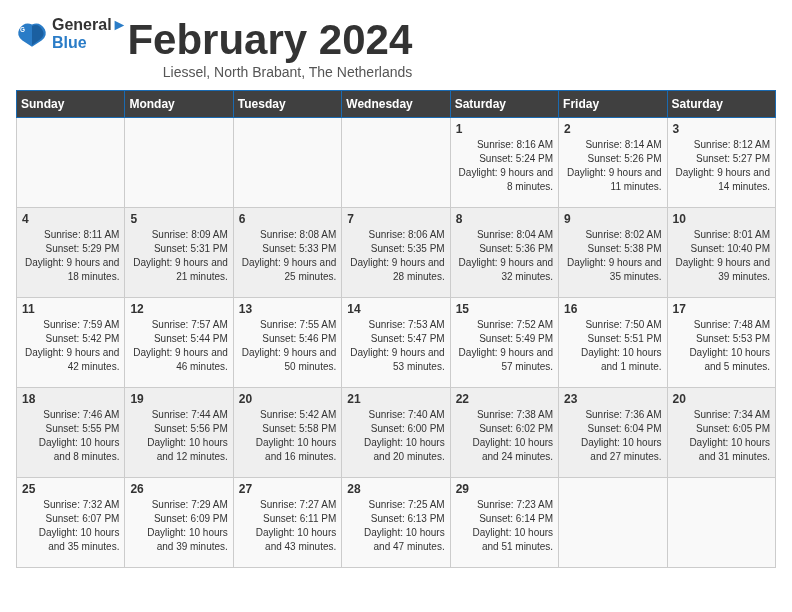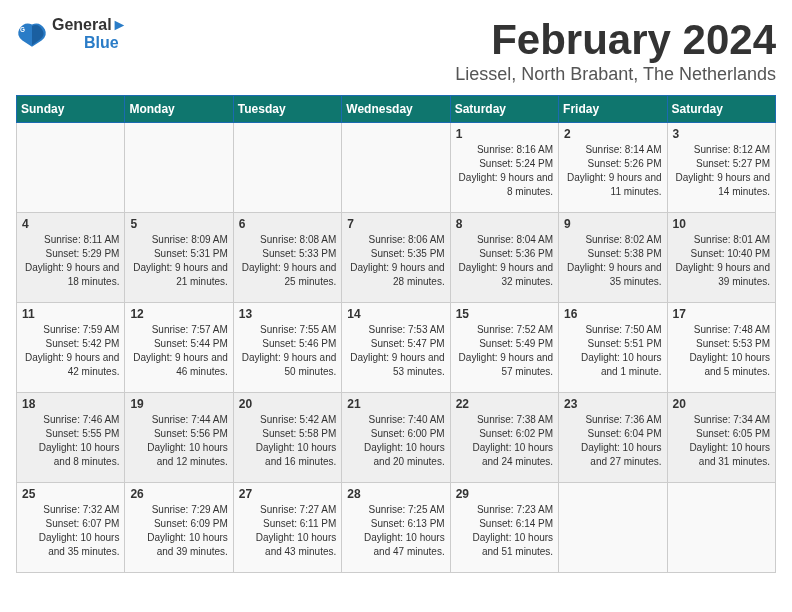--- a/index.html
+++ b/index.html
@@ -5,21 +5,21 @@
     * { margin: 0; padding: 0; box-sizing: border-box; }
     body {
       font-family: Arial, sans-serif;
       background: #fff;
       width: 792px;
       min-height: 612px;
       padding: 16px;
     }
     .header {
       display: flex;
-      justify-content: space-between;
+      justify-content: flex-start;
       align-items: flex-start;
       margin-bottom: 10px;
     }
     .logo {
       display: flex;
       align-items: center;
       gap: 4px;
     }
     .logo-icon {
       width: 32px;
@@ -27,30 +27,30 @@
     }
     .title-block {
       text-align: right;
     }
     .month-title {
       font-size: 42px;
       font-weight: bold;
       color: #333;
     }
     .location {
-      font-size: 18px;
+      font-size: 14px;
       color: #555;
     }
     table {
       width: 100%;
       border-collapse: collapse;
       table-layout: fixed;
     }
     thead tr th {
-      background-color: #0f766e;
+      background-color: #404040;
       color: #fff;
       font-size: 12px;
       font-weight: bold;
       padding: 6px 4px;
       text-align: left;
       border: 1px solid #1a6ab1;
     }
     tbody tr td {
       border: 1px solid #ccc;
       vertical-align: top;
@@ -82,21 +82,21 @@
 
 <div class="header">
   <div class="logo">
     <svg class="logo-icon" viewBox="0 0 40 40">
       <path d="M20 8 Q30 4 36 14 Q40 22 32 28 L20 36 L8 28 Q0 22 4 14 Q10 4 20 8Z" fill="#2a7cc7"></path>
       <path d="M20 10 Q28 6 33 15 Q37 22 30 27 L20 34" fill="#1a5fa0"></path>
       <text x="5" y="18" font-size="8" font-weight="bold" fill="white" font-family="Arial">G</text>
     </svg>
     <div>
       <div style="font-size:16px;font-weight:bold;color:#333;">General<span style="color:#2a7cc7;">►</span></div>
-      <div style="font-size:16px;font-weight:bold;color:#2a7cc7;margin-left:32px;">Blue</div>
+      <div style="font-size:16px;font-weight:bold;color:#2a7cc7;">Blue</div>
     </div>
   </div>
   <div class="title-block">
     <div class="month-title">February 2024</div>
     <div class="location">Liessel, North Brabant, The Netherlands</div>
   </div>
 </div>
 
 <table>
   <thead>

